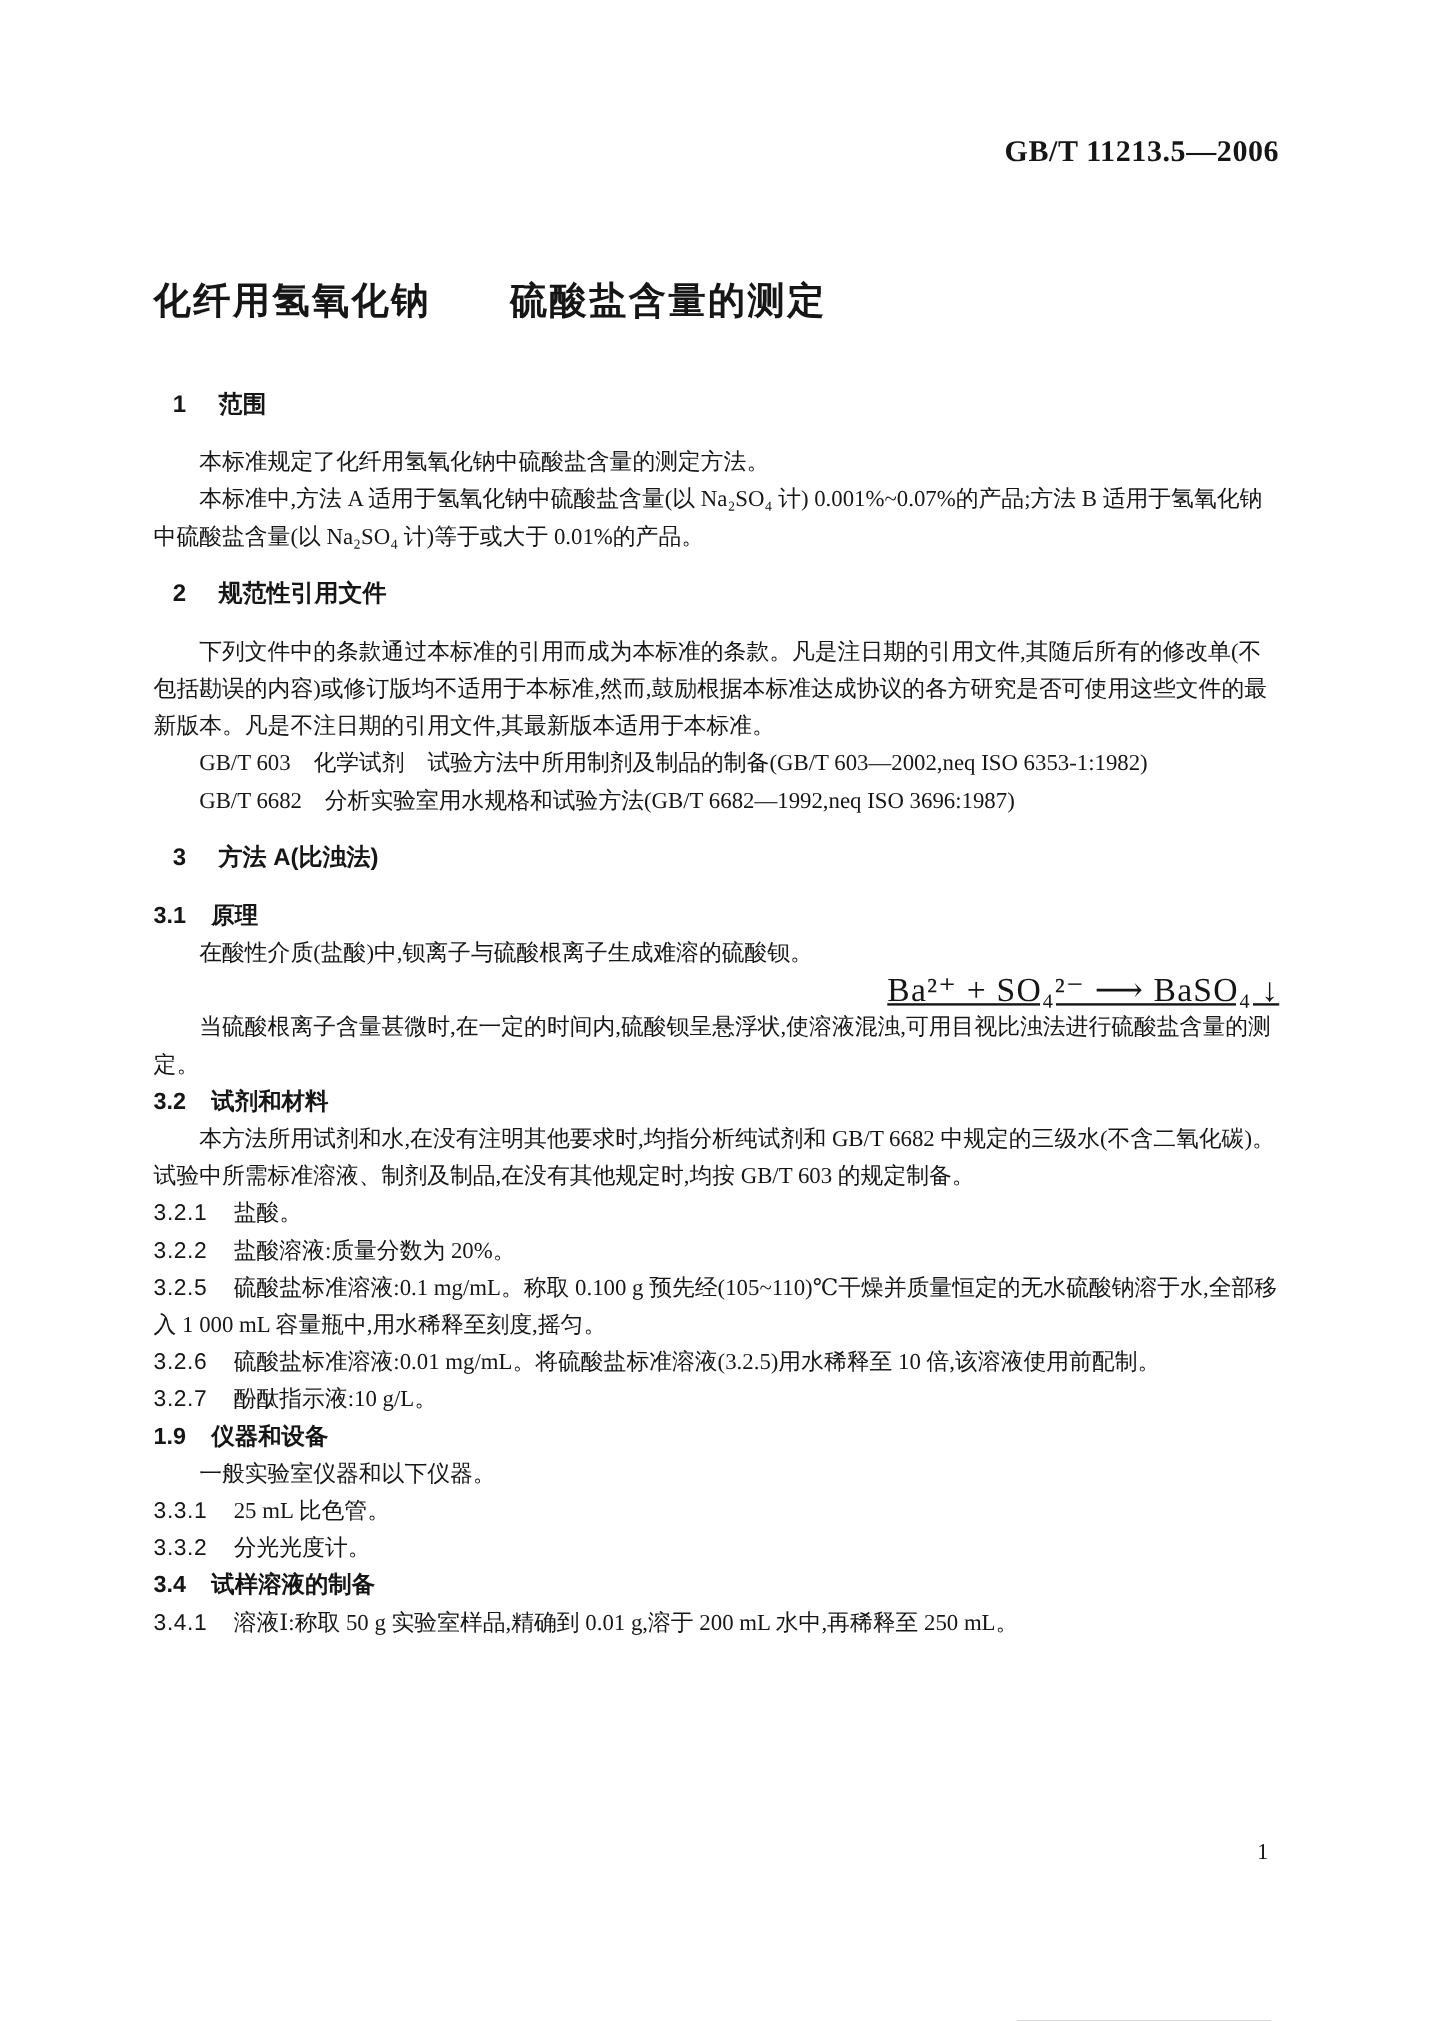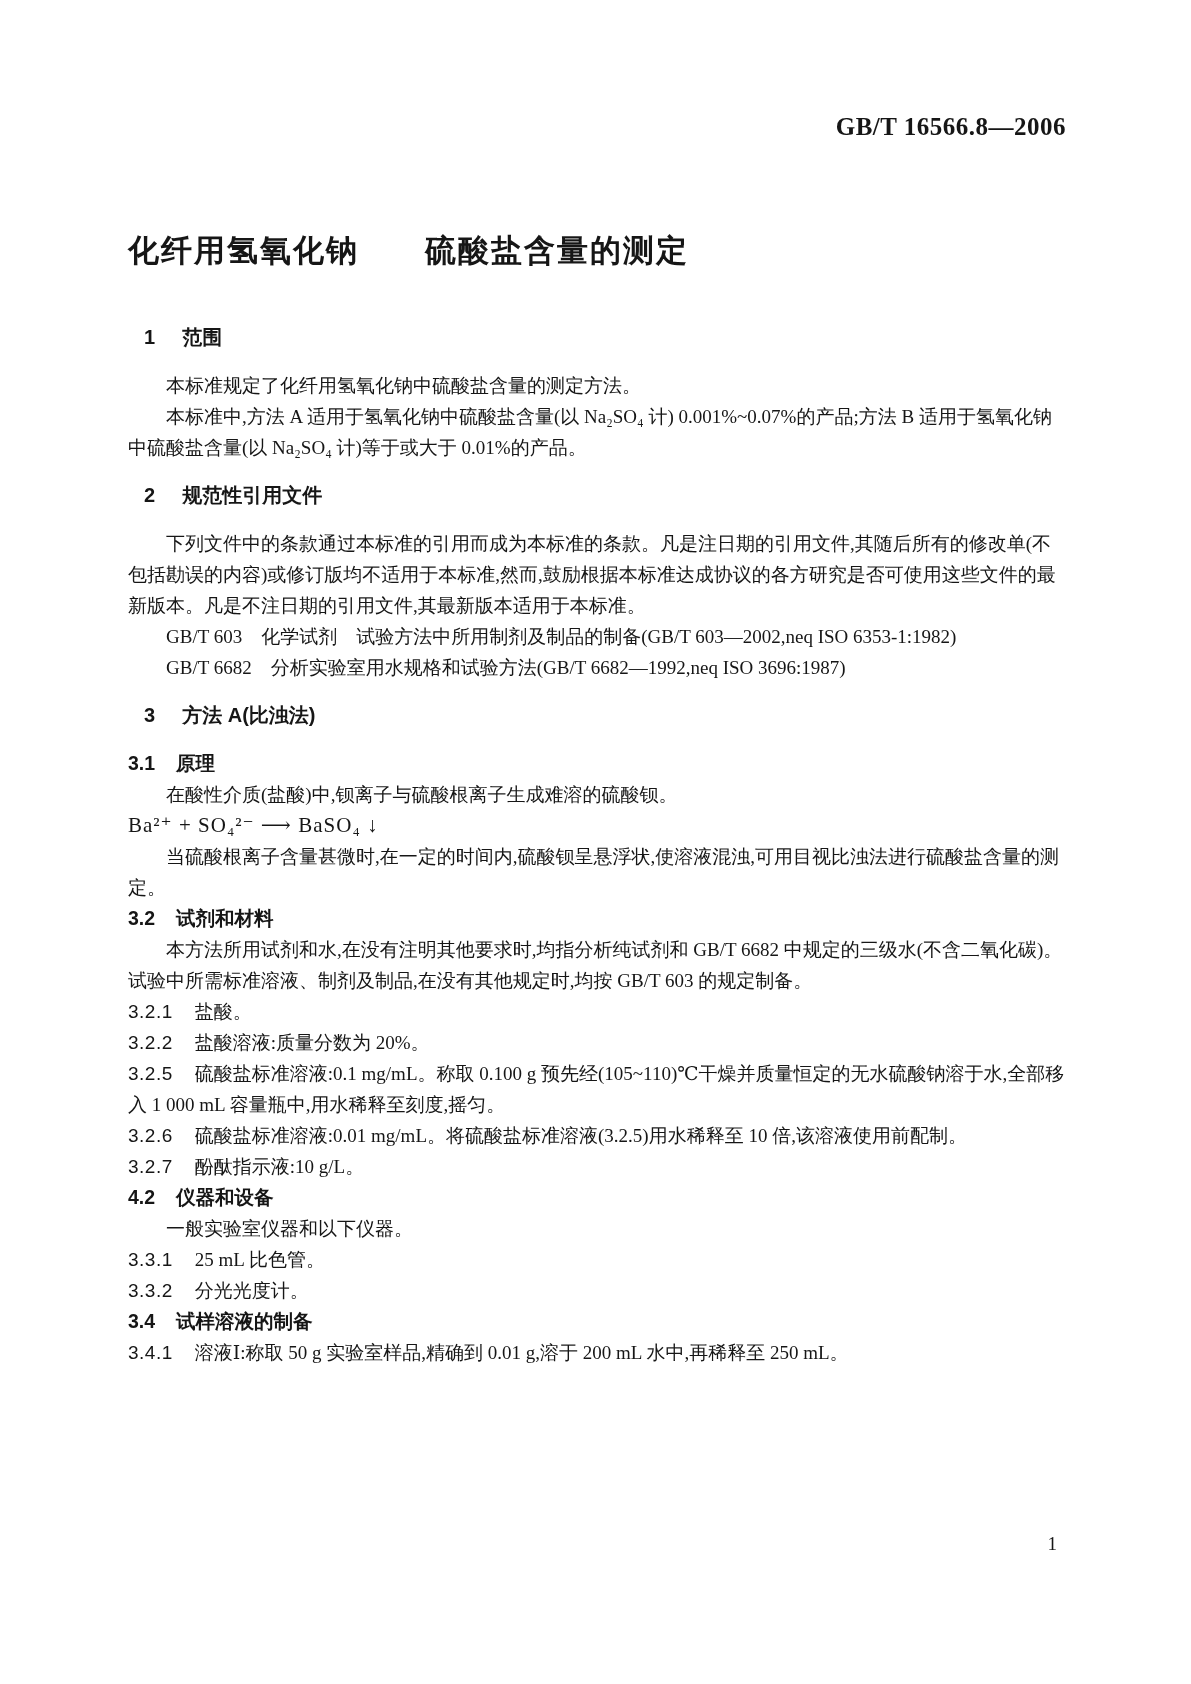--- a/index.html
+++ b/index.html
@@ -57,24 +57,25 @@
   .para { text-indent: 2em; line-height: 31px; }
   
   .item { line-height: 31px; }
   .item .inum {
     font-family: "Liberation Sans", "DejaVu Sans", sans-serif;
     margin-right: 22px;
     letter-spacing: 0.5px;
   }
   
   .formula {
-    text-align: left;
-    font-size: 21px;
+    text-align: right;
+    font-size: 28px;
     line-height: 31px;
     letter-spacing: 1px;
+    text-decoration: underline;
   }
   
   .warning {
     text-indent: 2em;
     font-family: "Liberation Sans", "DejaVu Sans", sans-serif;
     font-weight: bold;
     font-size: 19px;
     line-height: 31px;
   }
   .page-number {
@@ -83,21 +84,21 @@
     right: 134px;
     font-size: 19px;
     line-height: 31px;
   }
 </style>
 </head>
 <body>
 
 <div class="page">
 
-  <div class="doc-code">GB/T 16566.8—2006</div>
+  <div class="doc-code">GB/T 11213.5—2006</div>
 
   <div class="doc-title">化纤用氢氧化钠　　硫酸盐含量的测定</div>
 
   <div class="h1">
     <span class="hnum">1</span><span>范围</span>
   </div>
   <p class="para">本标准规定了化纤用氢氧化钠中硫酸盐含量的测定方法。</p>
   <p class="para">本标准中,方法 A 适用于氢氧化钠中硫酸盐含量(以 Na₂SO₄ 计) 0.001%~0.07%的产品;方法 B 适用于氢氧化钠中硫酸盐含量(以 Na₂SO₄ 计)等于或大于 0.01%的产品。</p>
 
   <div class="h1">
@@ -135,21 +136,21 @@
     <span class="inum">3.2.5</span><span>硫酸盐标准溶液:0.1 mg/mL。称取 0.100 g 预先经(105~110)℃干燥并质量恒定的无水硫酸钠溶于水,全部移入 1 000 mL 容量瓶中,用水稀释至刻度,摇匀。</span>
   </p>
   <p class="item">
     <span class="inum">3.2.6</span><span>硫酸盐标准溶液:0.01 mg/mL。将硫酸盐标准溶液(3.2.5)用水稀释至 10 倍,该溶液使用前配制。</span>
   </p>
   <p class="item">
     <span class="inum">3.2.7</span><span>酚酞指示液:10 g/L。</span>
   </p>
 
   <div class="h2">
-    <span class="hnum">4.2</span><span>仪器和设备</span>
+    <span class="hnum">1.9</span><span>仪器和设备</span>
   </div>
   <p class="para">一般实验室仪器和以下仪器。</p>
   <p class="item">
     <span class="inum">3.3.1</span><span>25 mL 比色管。</span>
   </p>
   <p class="item">
     <span class="inum">3.3.2</span><span>分光光度计。</span>
   </p>
 
   <div class="h2">

